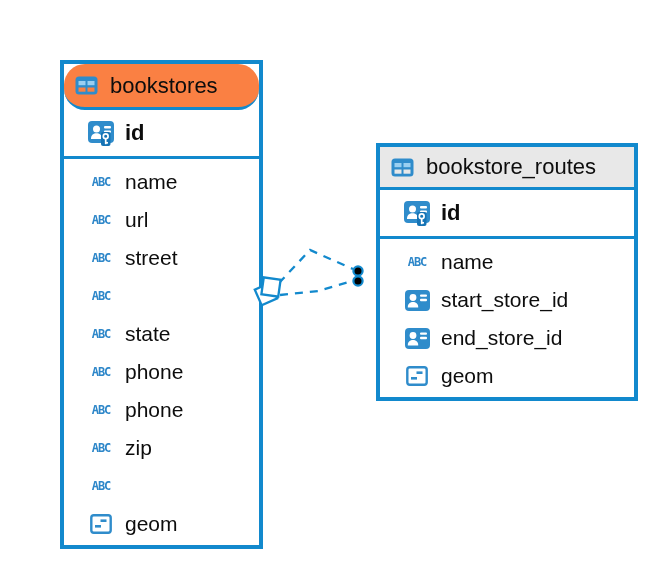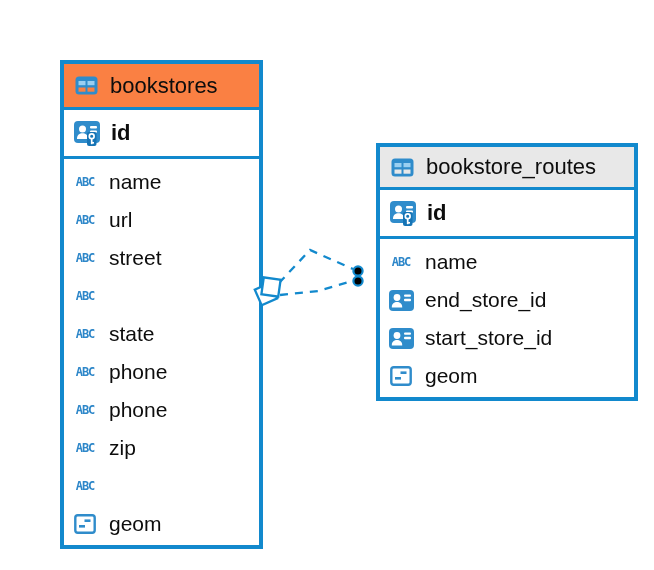--- a/index.html
+++ b/index.html
@@ -8,27 +8,27 @@
     font-family:"Liberation Sans", sans-serif;color:#0d0d0d;
   }
   .entity{
     position:absolute;box-sizing:border-box;background:#ffffff;
     border:4px solid #1289CD;
   }
   .entity-header{
     display:flex;align-items:center;gap:9px;height:43px;padding:0 6px 0 7px;
     border-bottom:3px solid #1289CD;font-size:22px;font-weight:400;white-space:nowrap;
   }
-  .hdr-orange{background:#FA8043;}
+  .hdr-orange{background:#FA8043;border-radius:21px;}
   .hdr-gray{background:#E8E8E8;}
   .pk-row{
-    display:flex;align-items:center;gap:9px;height:46px;padding:0 8px;
+    display:flex;align-items:center;gap:9px;height:46px;padding:0 22px;
     border-bottom:3px solid #1289CD;font-size:22px;font-weight:700;
   }
-  .fields{padding:4px 0 2px 0;}
+  .fields{padding:4px 0 2px 16px;}
   .row{display:flex;align-items:center;gap:9px;height:38px;padding:0 6px;font-size:21px;white-space:nowrap;}
   .icon-slot{width:30px;display:flex;justify-content:center;align-items:center;flex:0 0 30px;}
   .abc{
     font-family:"DejaVu Sans Mono", monospace;font-weight:700;font-size:12px;
     letter-spacing:-1px;color:#2E87C9;
   }
   .rel-layer{position:absolute;left:0;top:0;width:654px;height:570px;pointer-events:none;}
   .rel-layer *{pointer-events:auto;}
   svg{display:block;}
 </style>
@@ -155,33 +155,33 @@
       <div class="row">
         <span class="icon-slot">
           <svg width="25" height="21" viewBox="0 0 25 21">
             <rect x="0" y="0" width="25" height="21" rx="4" fill="#2F8CCB"></rect>
             <circle cx="8" cy="7.5" r="3.4" fill="#ffffff"></circle>
             <path d="M2.8 17 c0-3.3 2.5-5 5.2-5 s5.2 1.7 5.2 5 l0 0.5 -10.4 0 z" fill="#ffffff"></path>
             <rect x="15" y="4.4" width="7" height="2.4" rx="1" fill="#ffffff"></rect>
             <rect x="15" y="8.8" width="7" height="2.4" rx="1" fill="#ffffff"></rect>
           </svg>
         </span>
-        <span>end_store_id</span>
+        <span>start_store_id</span>
       </div>
       <div class="row">
         <span class="icon-slot">
           <svg width="25" height="21" viewBox="0 0 25 21">
             <rect x="0" y="0" width="25" height="21" rx="4" fill="#2F8CCB"></rect>
             <circle cx="8" cy="7.5" r="3.4" fill="#ffffff"></circle>
             <path d="M2.8 17 c0-3.3 2.5-5 5.2-5 s5.2 1.7 5.2 5 l0 0.5 -10.4 0 z" fill="#ffffff"></path>
             <rect x="15" y="4.4" width="7" height="2.4" rx="1" fill="#ffffff"></rect>
             <rect x="15" y="8.8" width="7" height="2.4" rx="1" fill="#ffffff"></rect>
           </svg>
         </span>
-        <span>start_store_id</span>
+        <span>end_store_id</span>
       </div>
       <div class="row">
         <span class="icon-slot">
           <svg width="22" height="20" viewBox="0 0 22 20">
             <rect x="1.3" y="1.3" width="19.4" height="17.4" rx="2.5" fill="#ffffff" stroke="#2F8CCB" stroke-width="2.4"></rect>
             <rect x="10.5" y="5.4" width="6" height="2.6" fill="#2F8CCB"></rect>
             <rect x="5" y="11" width="6" height="2.6" fill="#2F8CCB"></rect>
           </svg>
         </span>
         <span>geom</span>

